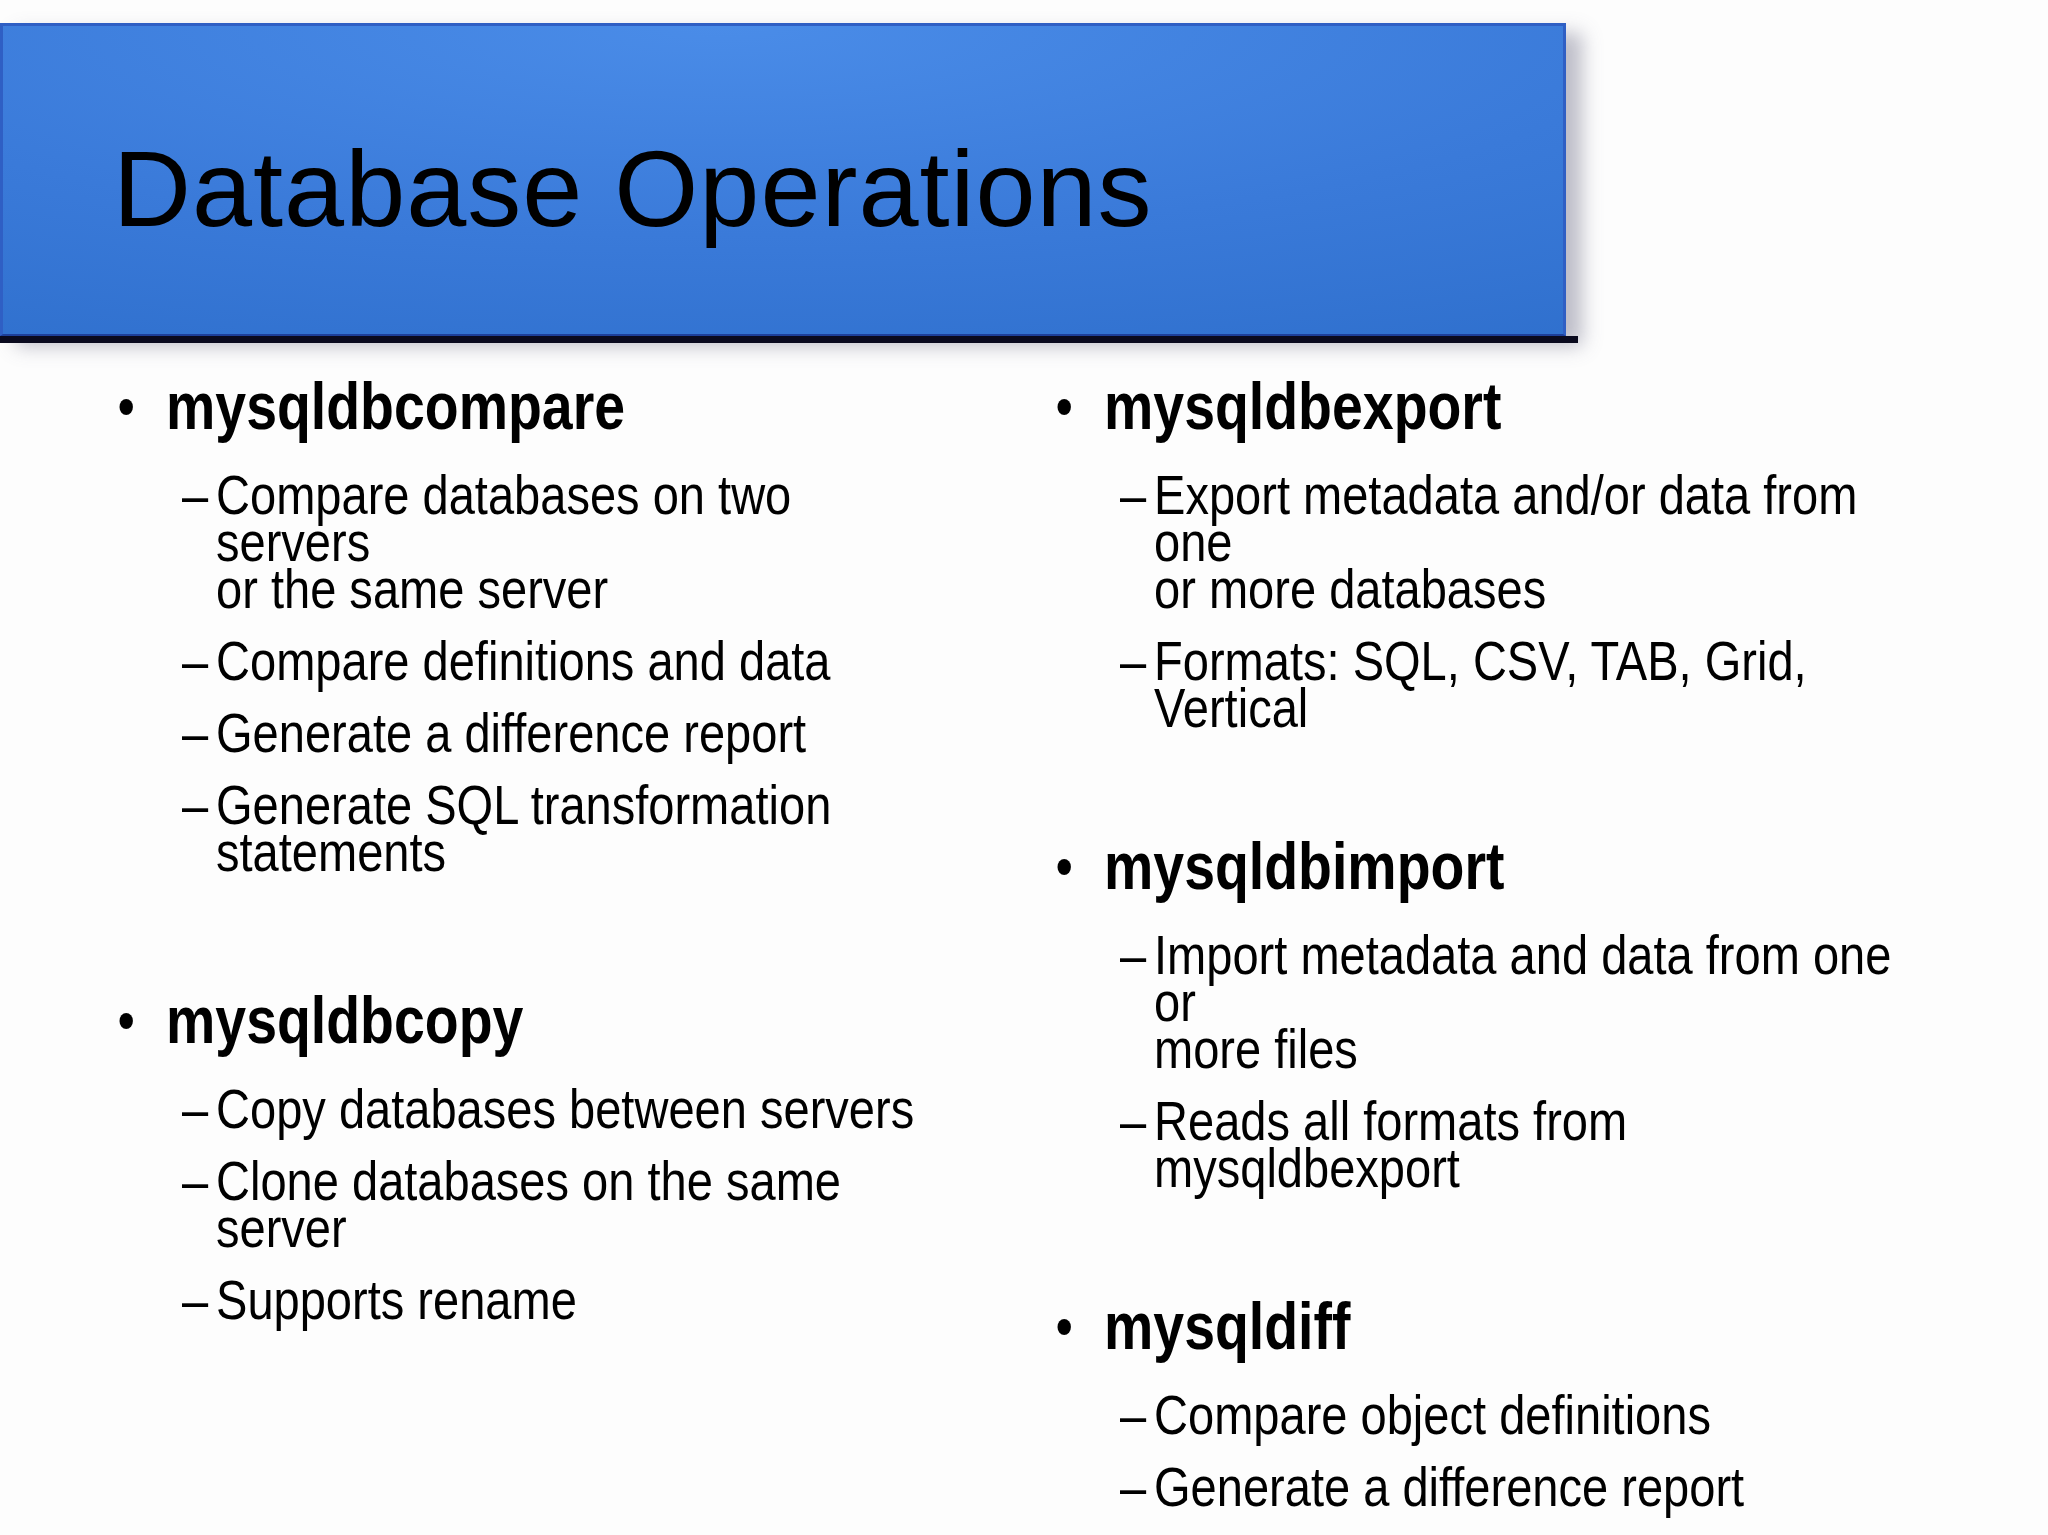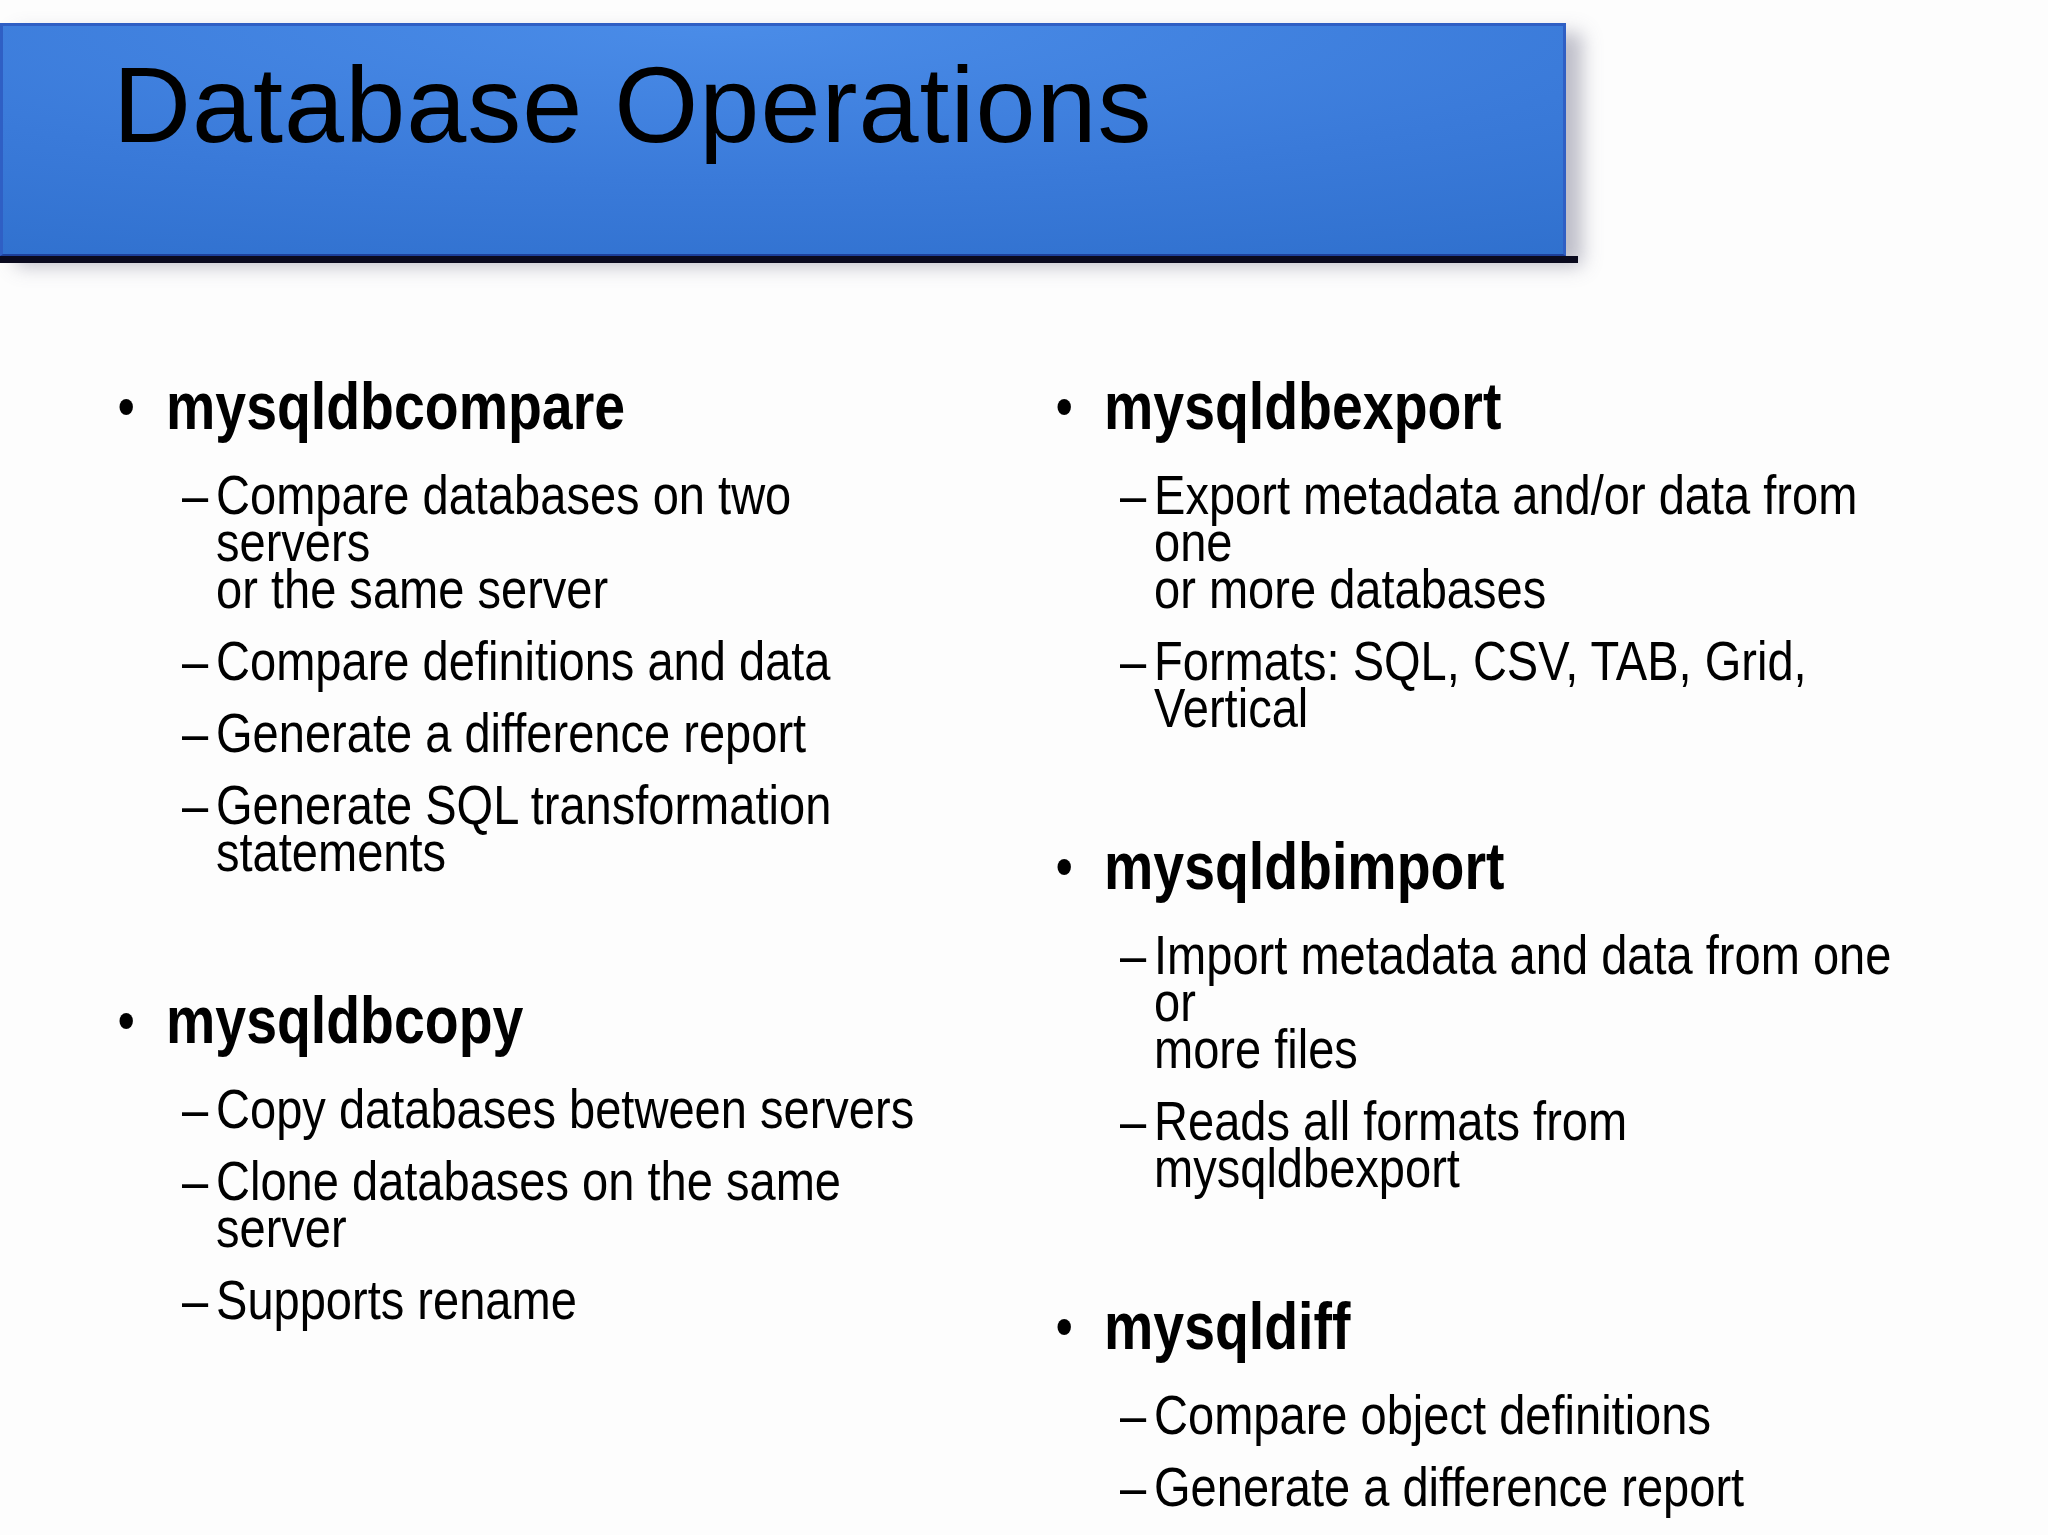--- a/index.html
+++ b/index.html
@@ -19,28 +19,28 @@
     background: var(--bg-color);
     font-family: "Liberation Sans", sans-serif;
     color: var(--text-color);
     overflow: hidden;
   }
 
   
   .title-box {
     position: absolute;
     left: 0; top: 23px;
-    width: 1566px; height: 233px;
+    width: 1566px; height: 313px;
     background: radial-gradient(ellipse 150% 170% at 46% 0%,
                 var(--grad-light) 0%, var(--grad-mid) 40%, var(--grad-dark) 100%);
     border: 3px solid var(--border-blue);
     border-bottom: 2px solid var(--border-bottom-blue);
     box-shadow: 16px 10px 18px rgba(110,110,135,0.45);
     display: flex;
-    align-items: flex-start;
+    align-items: center;
   }
   
   .title-box::after {
     content: "";
     position: absolute;
     left: -3px; right: -15px; bottom: -9px;
     height: 7px;
     background: var(--shadow-dark);
   }
   .title-text {

